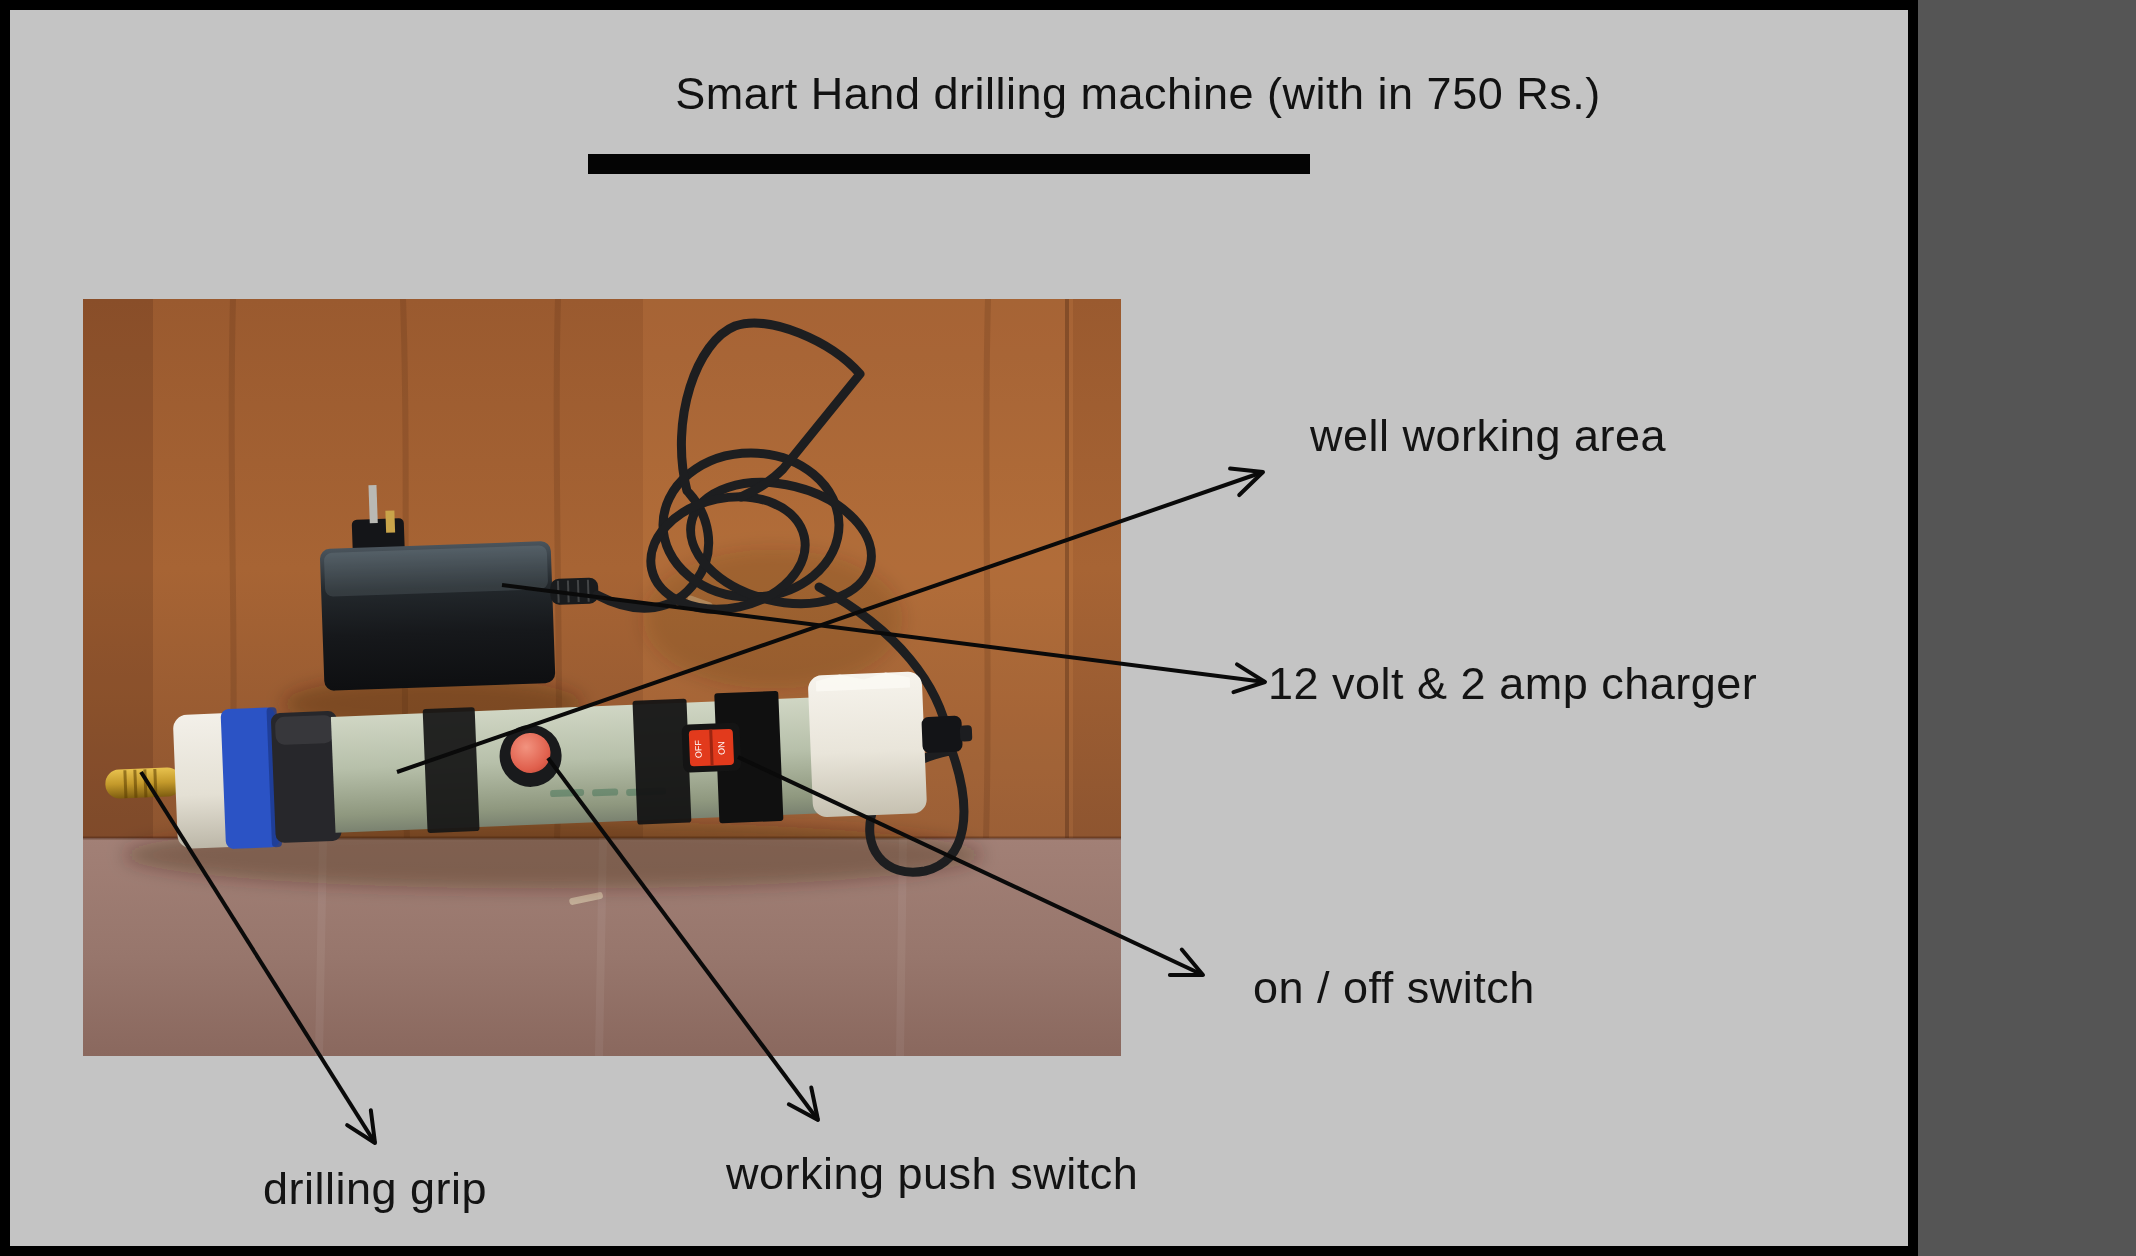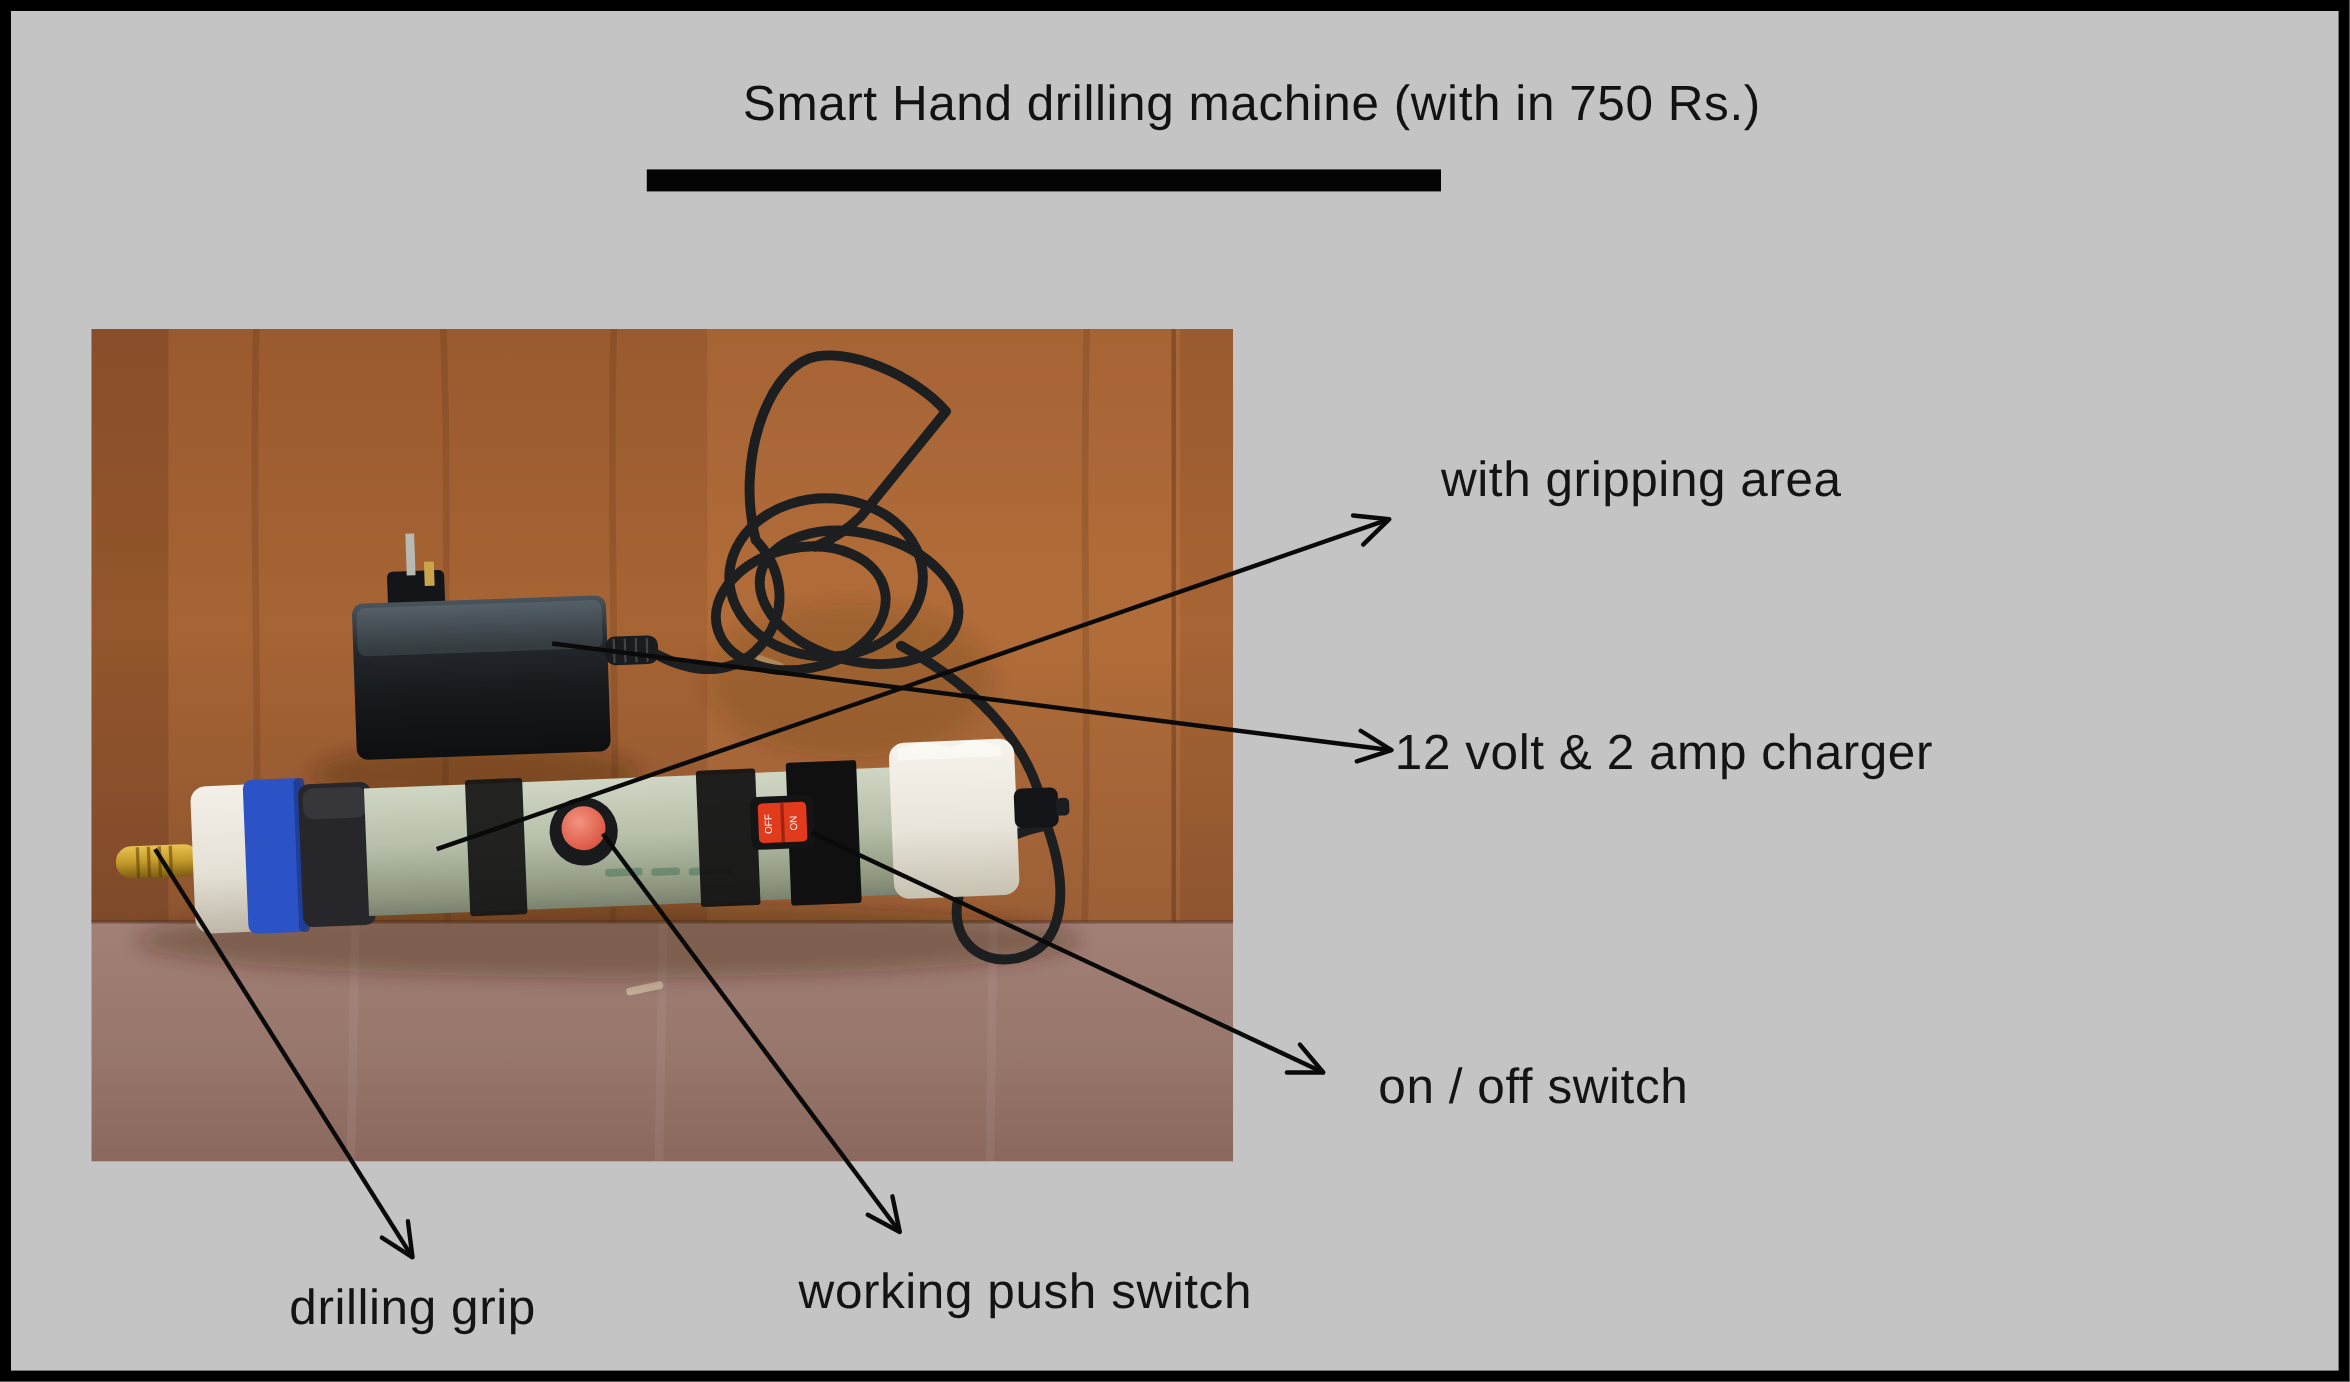--- a/index.html
+++ b/index.html
@@ -1,18 +1,18 @@
 <!DOCTYPE html>
 <html><head>
 <meta charset="utf-8">
 <style>
   html,body{margin:0;padding:0;background:#555;}
   #canvas{
     position:relative;
-    width:2136px;height:1256px;
+    width:1918px;height:1256px;
     background:#c4c4c4;
     box-sizing:border-box;
     border:10px solid #000;
     overflow:hidden;
     font-family:"Liberation Sans", sans-serif;
     text-align:right;
   }
   #page-title{
     position:absolute;left:1128px;top:58px;transform:translateX(-50%);
     font-size:45px;color:#121212;white-space:nowrap;letter-spacing:0.5px;
@@ -184,18 +184,18 @@
         <path d="M 8,6 L 38,20 L 8,34" fill="none" stroke="#0a0a0a" stroke-width="4" stroke-linecap="round" stroke-linejoin="round"></path>
       </marker>
     </defs>
   <line x1="387" y1="762" x2="1253" y2="462" stroke="#0a0a0a" stroke-width="4" marker-end="url(#ah)"></line>
       <line x1="492" y1="575" x2="1255" y2="672" stroke="#0a0a0a" stroke-width="4" marker-end="url(#ah)"></line>
       <line x1="728" y1="747" x2="1193" y2="965" stroke="#0a0a0a" stroke-width="4" marker-end="url(#ah)"></line>
       <line x1="538" y1="748" x2="808" y2="1110" stroke="#0a0a0a" stroke-width="4" marker-end="url(#ah)"></line>
       <line x1="131" y1="762" x2="365" y2="1133" stroke="#0a0a0a" stroke-width="4" marker-end="url(#ah)"></line>
     </svg>
 
-<div class="ann-label" style="left: 1300px; top: 400px;">with gripping area</div>
+<div class="ann-label" style="left: 1300px; top: 400px;">well working area</div>
     <div class="ann-label" style="left: 1258px; top: 648px;">12 volt &amp; 2 amp charger</div>
     <div class="ann-label" style="left: 1243px; top: 952px;">on / off switch</div>
     <div class="ann-label" style="left: 253px; top: 1153px;">drilling grip</div>
     <div class="ann-label" style="left: 716px; top: 1138px;">working push switch</div>
   </div>
 
 </body></html>

